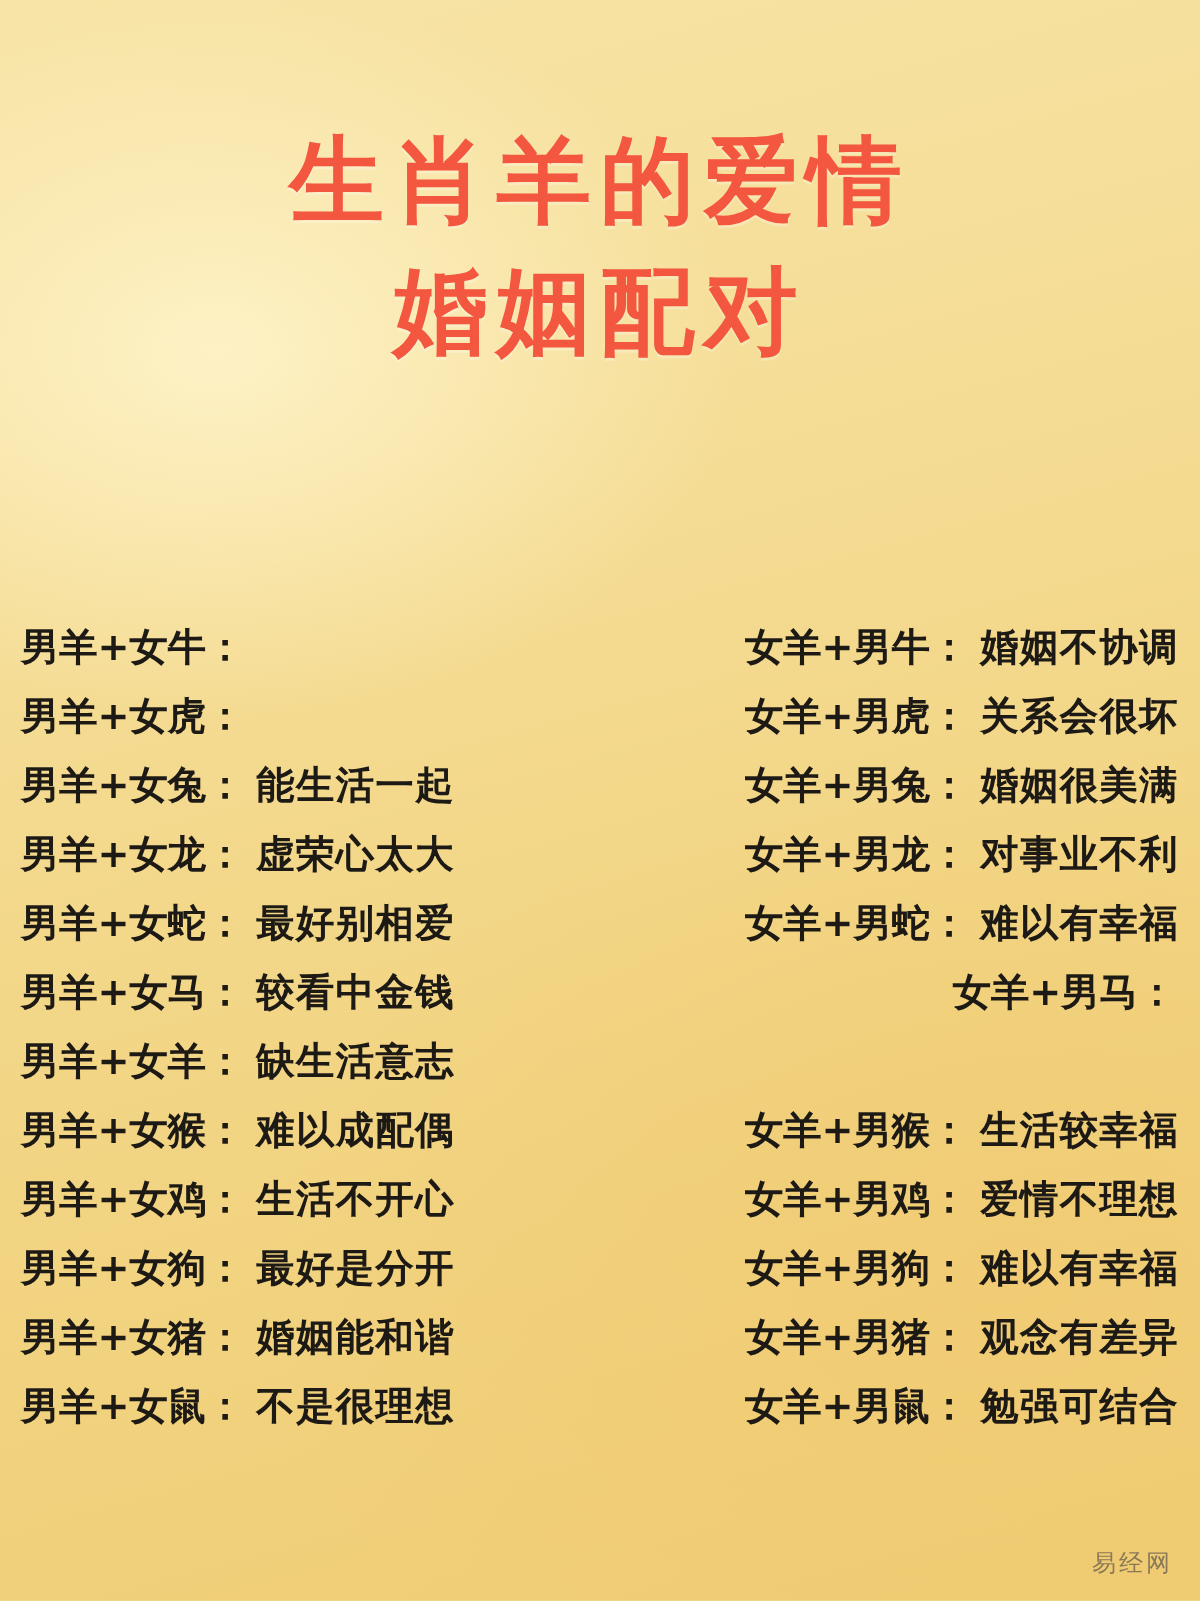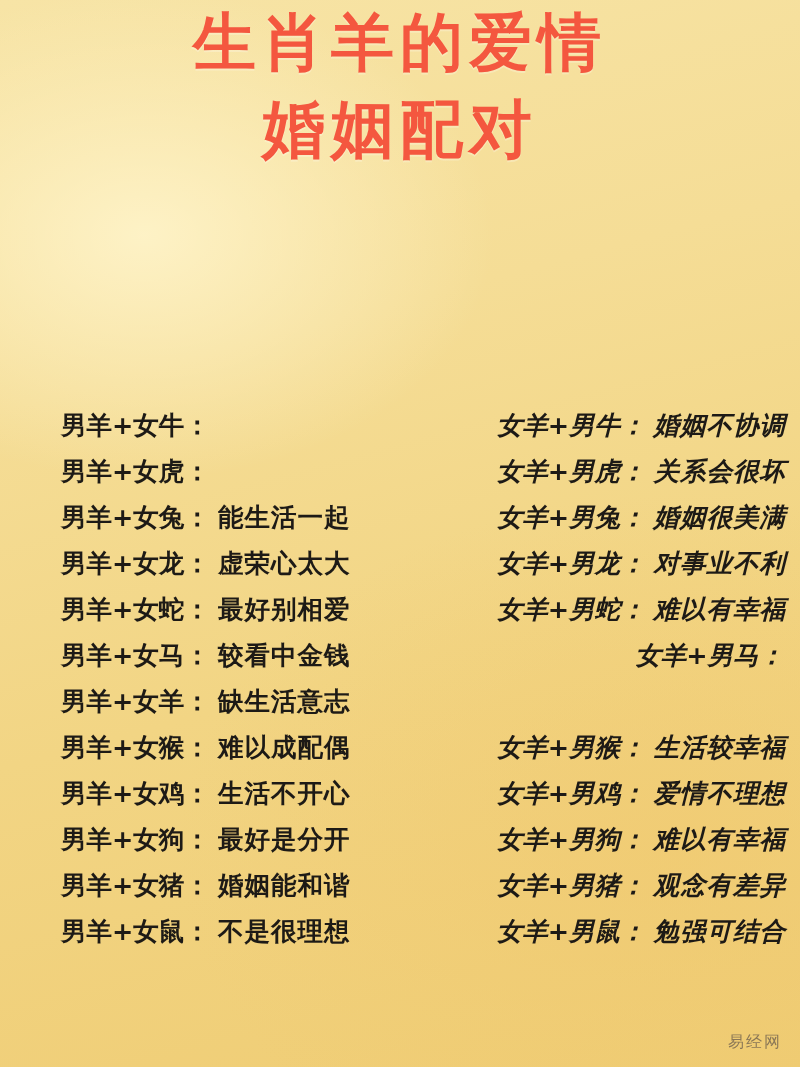--- a/index.html
+++ b/index.html
@@ -17,54 +17,55 @@
     position: relative;
     width: 800px;
     height: 1067px;
     box-sizing: border-box;
     background:
       radial-gradient(ellipse 500px 350px at 18% 22%, rgba(255,245,205,0.85) 0%, rgba(255,240,190,0.0) 70%),
       radial-gradient(ellipse 700px 500px at 85% 80%, rgba(240,200,110,0.55) 0%, rgba(240,200,110,0.0) 72%),
       linear-gradient(165deg, #f7e4a6 0%, #f5dd96 32%, #f2d584 60%, #efcc73 100%);
   }
   .title-block {
+    padding-top: 78px;
     text-align: center;
   }
   .title-line {
     color: #f4573f;
     font-weight: bold;
     font-size: 63px;
     line-height: 1.38;
     letter-spacing: 6px;
     text-shadow: 0 2px 0 rgba(255,255,255,0.25);
   }
   .table-wrap {
     position: absolute;
     top: 408px;
     left: 0;
     width: 800px;
     padding: 0 14px;
     box-sizing: border-box;
   }
   .row {
     display: flex;
+    align-items: center;
     justify-content: space-between;
     height: 46px;
-    margin-left: 47px;
   }
   .cell {
     display: flex;
     align-items: baseline;
     width: 376px;
     color: #1d1a16;
     font-weight: bold;
     font-size: 25.5px;
     white-space: nowrap;
   }
-  .cell.right { justify-content: flex-end; font-style: italic; }
+  .cell.right { justify-content: flex-end; }
   .pair {
     letter-spacing: 0px;
   }
   .colon {
     padding-right: 2px;
   }
   .result {
     margin-left: 6px;
     letter-spacing: 1px;
   }

